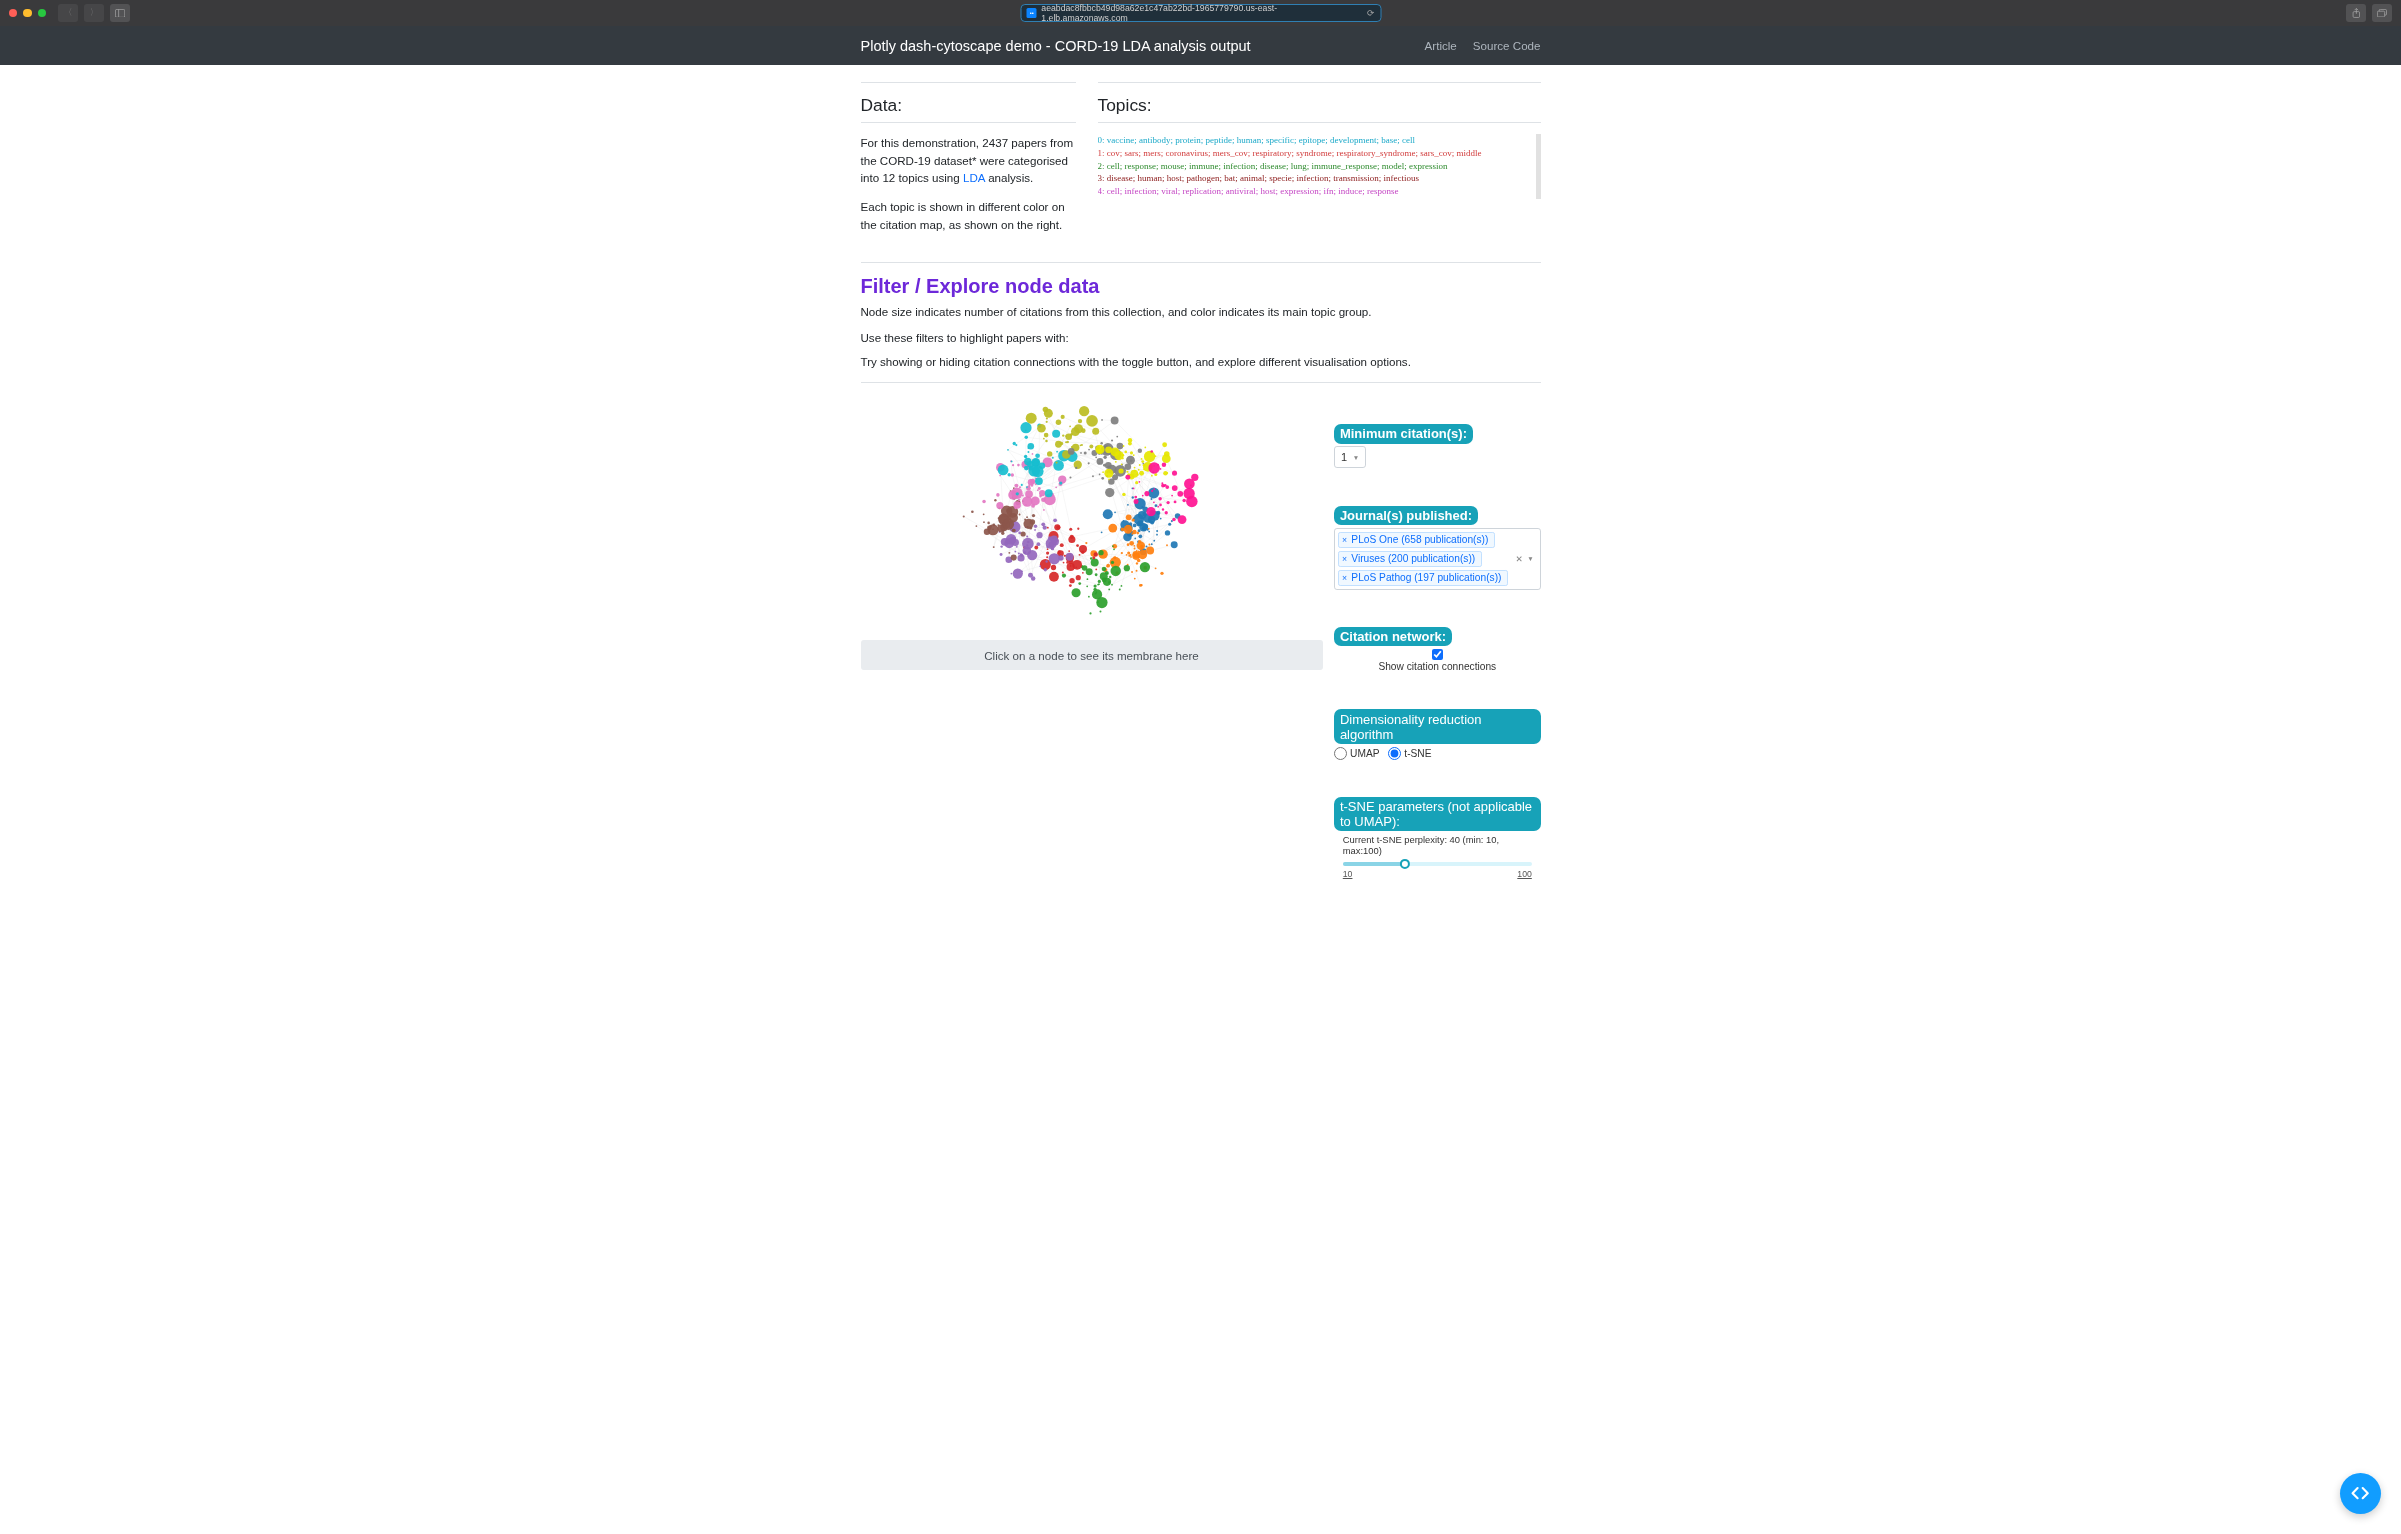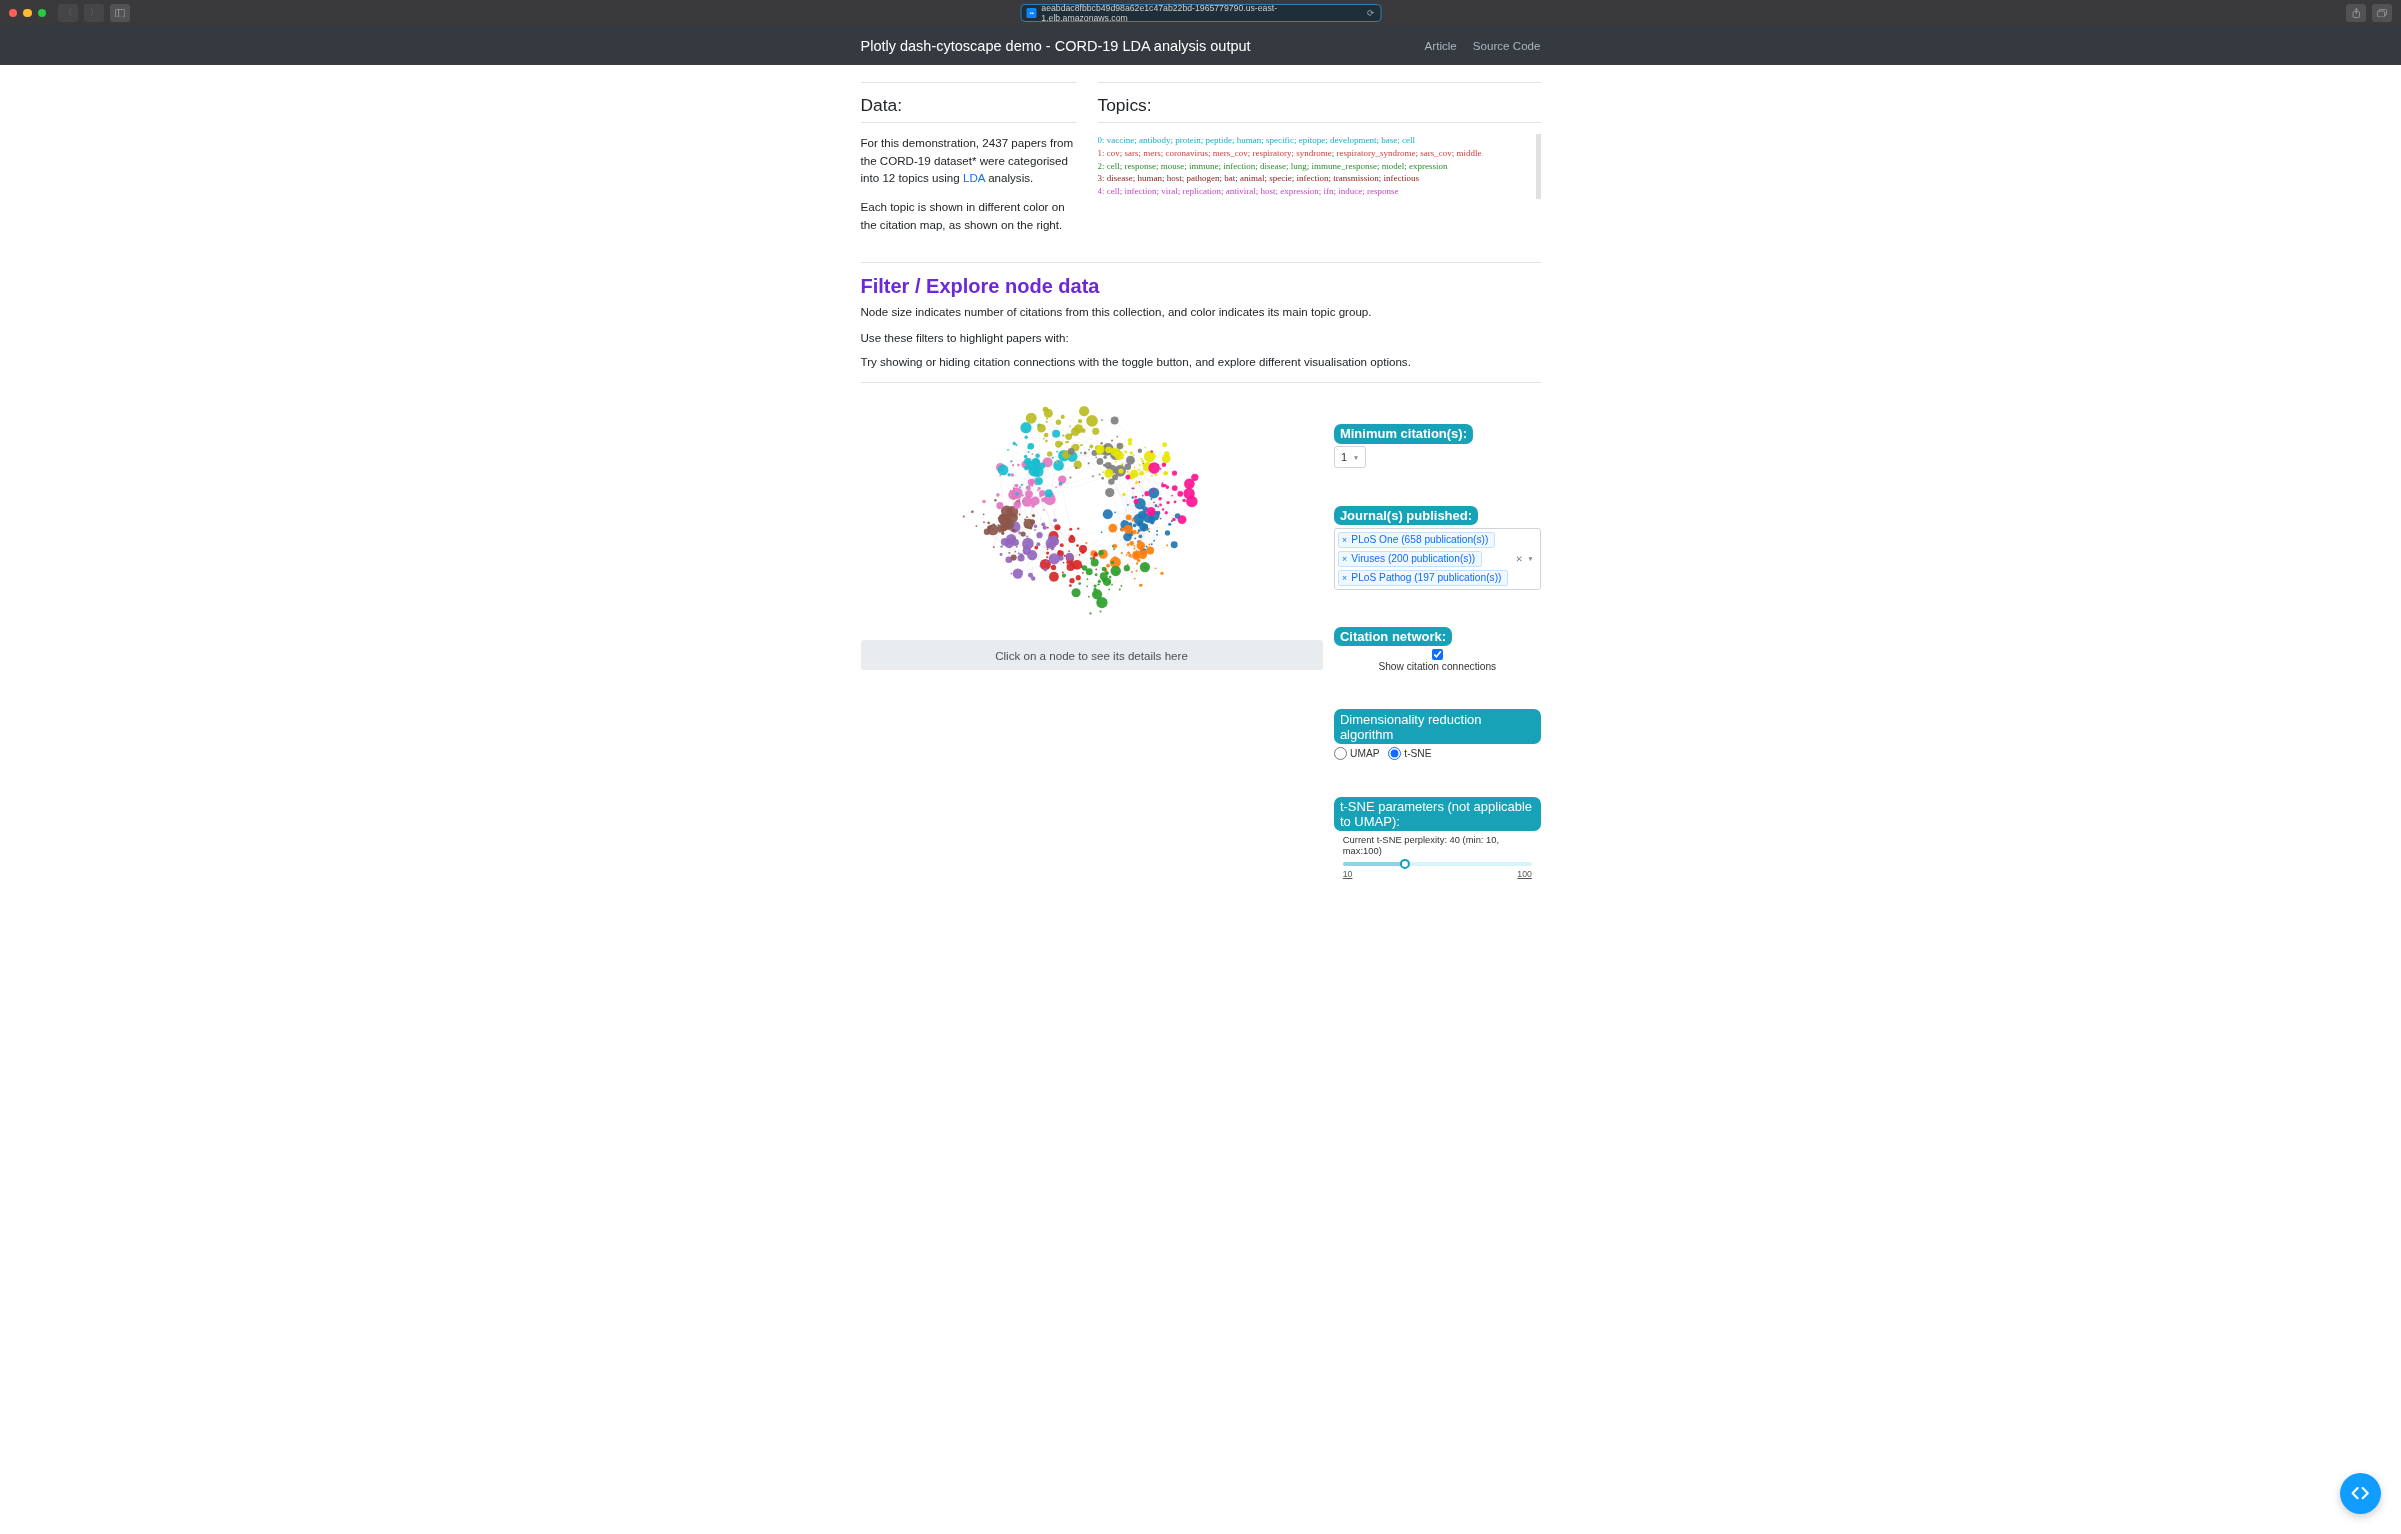--- a/index.html
+++ b/index.html
@@ -1023,21 +1023,21 @@
               <circle cx="403.73343850698524" cy="130.72996558115983" r="1.2793839780777396" fill="#ff1493" opacity="0.92"></circle>
               <circle cx="367.3757875796409" cy="114.35099623639881" r="3.4330465486016912" fill="#ff1493" opacity="0.92"></circle>
               <circle cx="409.12565259084556" cy="154.99884139154227" r="1.222605029475026" fill="#ff1493" opacity="0.92"></circle>
               <circle cx="400.2347810519135" cy="78.85105178146566" r="1.780787891955098" fill="#ff1493" opacity="0.92"></circle>
               <circle cx="441.96528071813526" cy="172.67366424063448" r="6.047722885788125" fill="#ff1493" opacity="0.92"></circle>
               <circle cx="428.28947823103863" cy="139.56995462705407" r="1.2140924607394086" fill="#ff1493" opacity="0.92"></circle>
               <circle cx="420.2007394895966" cy="163.2538195432299" r="2.267183779589671" fill="#ff1493" opacity="0.92"></circle>
             </g>
           </svg>
       </div>
-      <div class="node-detail">Click on a node to see its details here</div>
+      <div class="node-detail">Click on a node to see its membrane here</div>
     </div>
 
     <div class="controls">
       <div>
         <span class="badge">Minimum citation(s):</span>
         <div style="margin-top:2.9px">
           <div class="dropdown-sm">
             <span>1</span>
             <span class="caret">▼</span>
           </div>

